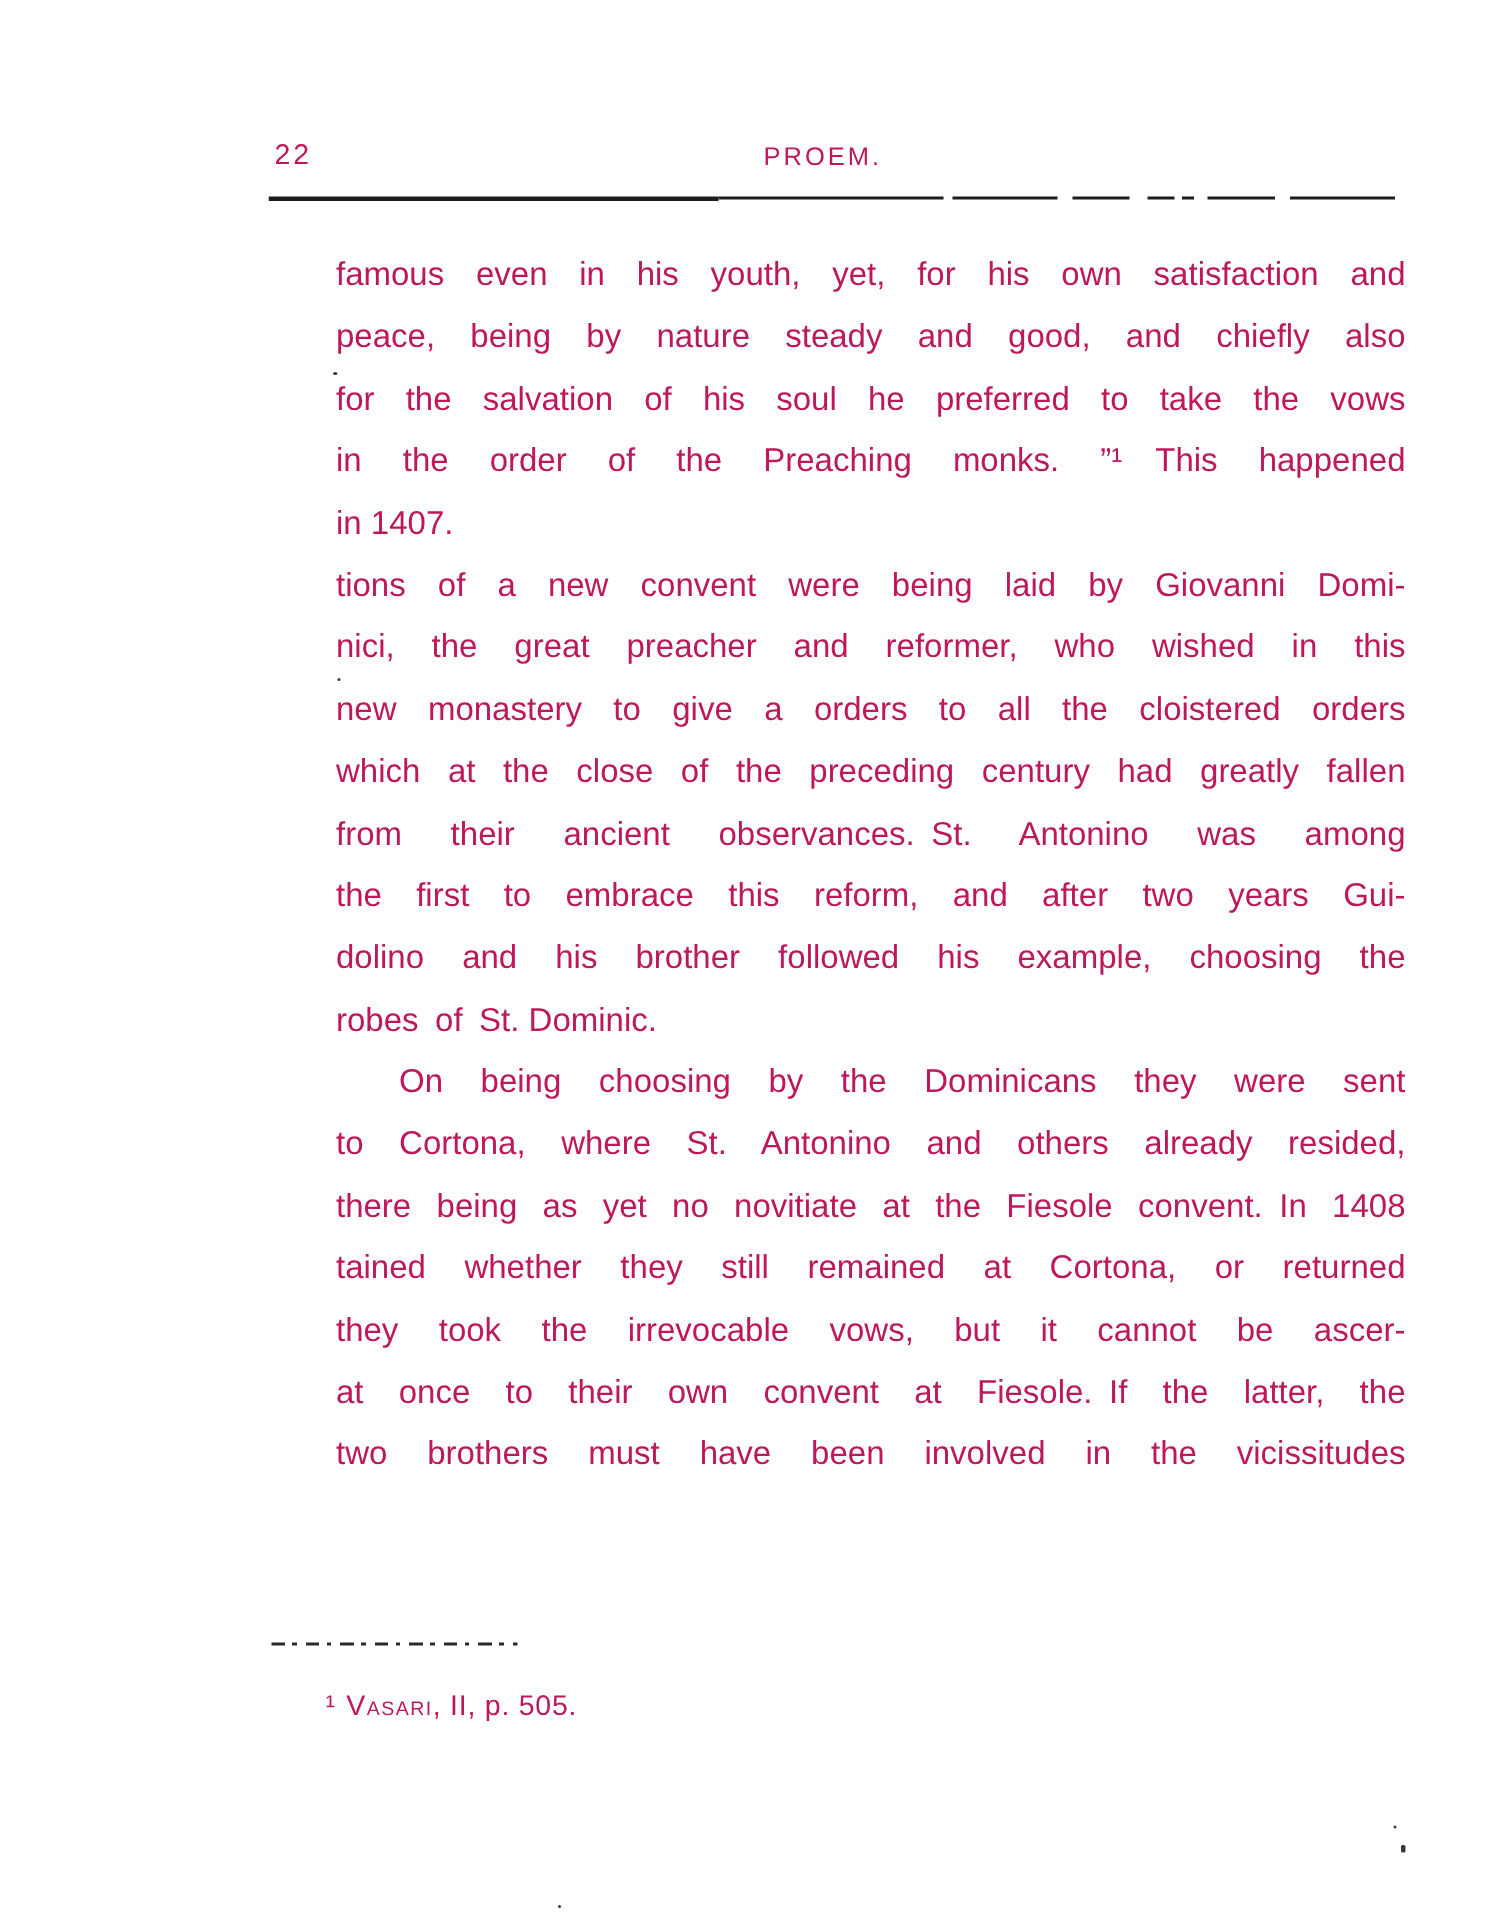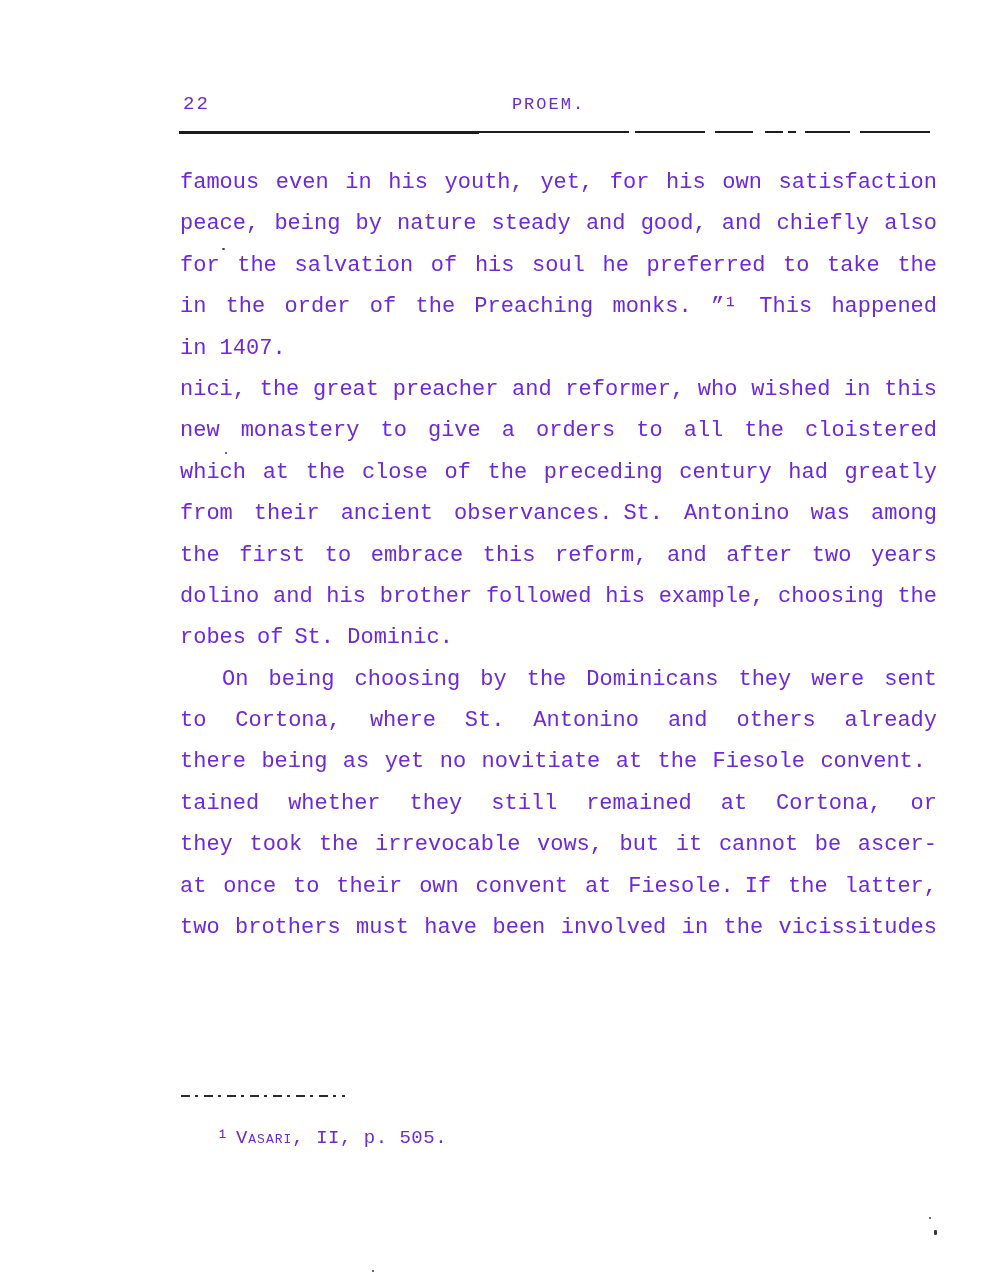--- a/index.html
+++ b/index.html
@@ -6,22 +6,22 @@
     margin: 0;
     padding: 0;
     background: #ffffff;
   }
   #page {
     position: relative;
     width: 1000px;
     height: 1285px;
     background: #ffffff;
     overflow: hidden;
-    font-family: Liberation Mono, monospace;
-    color: #6d28d9;
+    font-family: Liberation Sans, sans-serif;
+    color: #be185d;
   }
 
   
   #page-number {
     position: absolute;
     left: 183px;
     top: 93px;
     font-size: 19px;
     letter-spacing: 2px;
   }
@@ -63,20 +63,21 @@
   }
   .paragraph { margin: 0; padding: 0; }
   .line {
     height: 41.4px;
     line-height: 41.4px;
     font-size: 22px;
     text-align: justify;
     text-align-last: justify;
     white-space: pre-wrap;
     overflow: hidden;
+    margin-left: 44px;
   }
   .line.flush { text-align-last: left; }
   .line.indent { text-indent: 42px; }
 
   
   #footnote-rule {
     position: absolute;
     left: 181px;
     top: 1095px;
     width: 164px;
@@ -142,20 +143,21 @@
 
   <div id="body-text">
       <div class="paragraph">
         <div class="line">famous even in his youth, yet, for his own satisfaction and</div>
         <div class="line">peace, being by nature steady and good, and chiefly also</div>
         <div class="line">for the salvation of his soul he preferred to take the vows</div>
         <div class="line">in the order of the Preaching monks. ”¹ This happened</div>
         <div class="line flush">in 1407.</div>
       </div>
       <div class="paragraph">
+        <div class="line">tions of a new convent were being laid by Giovanni Domi-</div>
         <div class="line">nici, the great preacher and reformer, who wished in this</div>
         <div class="line">new monastery to give a orders to all the cloistered orders</div>
         <div class="line">which at the close of the preceding century had greatly fallen</div>
         <div class="line">from their ancient observances. St. Antonino was among</div>
         <div class="line">the first to embrace this reform, and after two years Gui-</div>
         <div class="line">dolino and his brother followed his example, choosing the</div>
         <div class="line flush">robes of St. Dominic.</div>
       </div>
       <div class="paragraph">
         <div class="line indent">On being choosing by the Dominicans they were sent</div>

